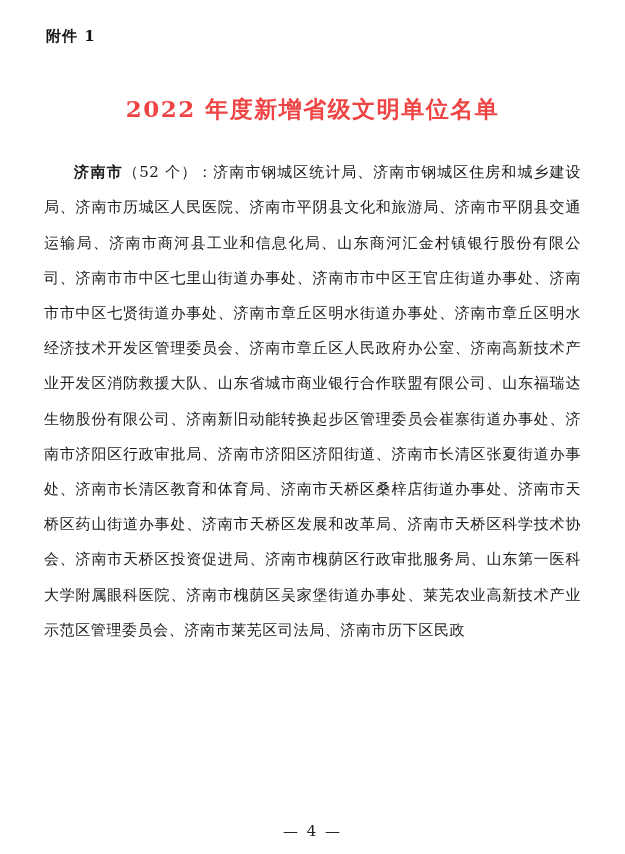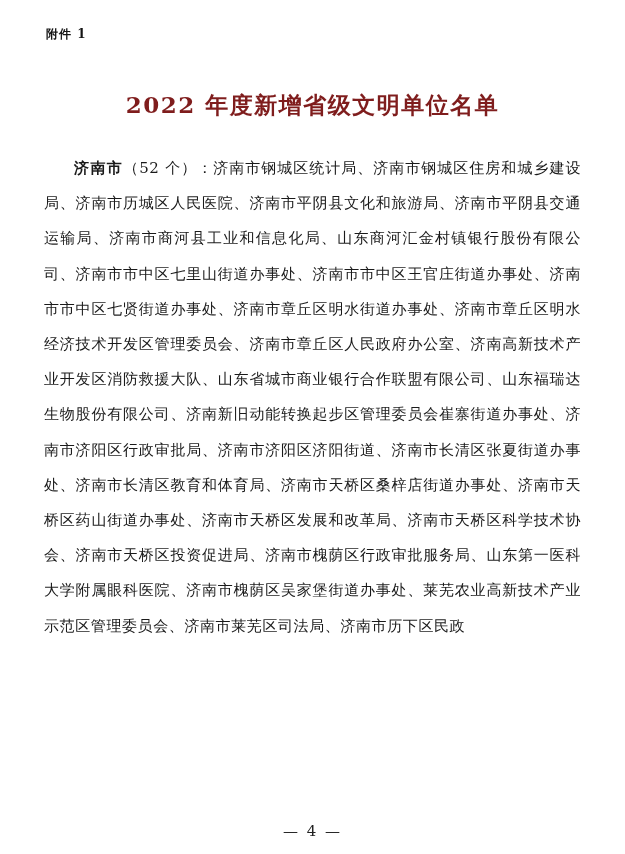--- a/index.html
+++ b/index.html
@@ -18,33 +18,33 @@
   .page {
     width: 625px;
     height: 854px;
     box-sizing: border-box;
     padding: 26px 44px 0 44px;
     position: relative;
   }
   .attachment-label {
     font-family: "DejaVu Serif", "Liberation Serif", serif;
     font-weight: bold;
-    font-size: 12px;
+    font-size: 15px;
     letter-spacing: 1px;
     color: #141414;
     margin: 0 0 0 2px;
     line-height: 1.4;
   }
   .doc-title {
     text-align: center;
     font-family: "DejaVu Serif", "Liberation Serif", serif;
     font-weight: bold;
     font-size: 23px;
     letter-spacing: 1.5px;
-    color: #7f1d1d;
+    color: #ef4444;
     margin: 46px 0 30px 0;
     line-height: 1.4;
   }
   .body-text {
     font-family: "DejaVu Serif", "Liberation Serif", serif;
     font-size: 15px;
     line-height: 35.2px;
     letter-spacing: 0.6px;
     text-align: justify;
     text-justify: inter-ideograph;

